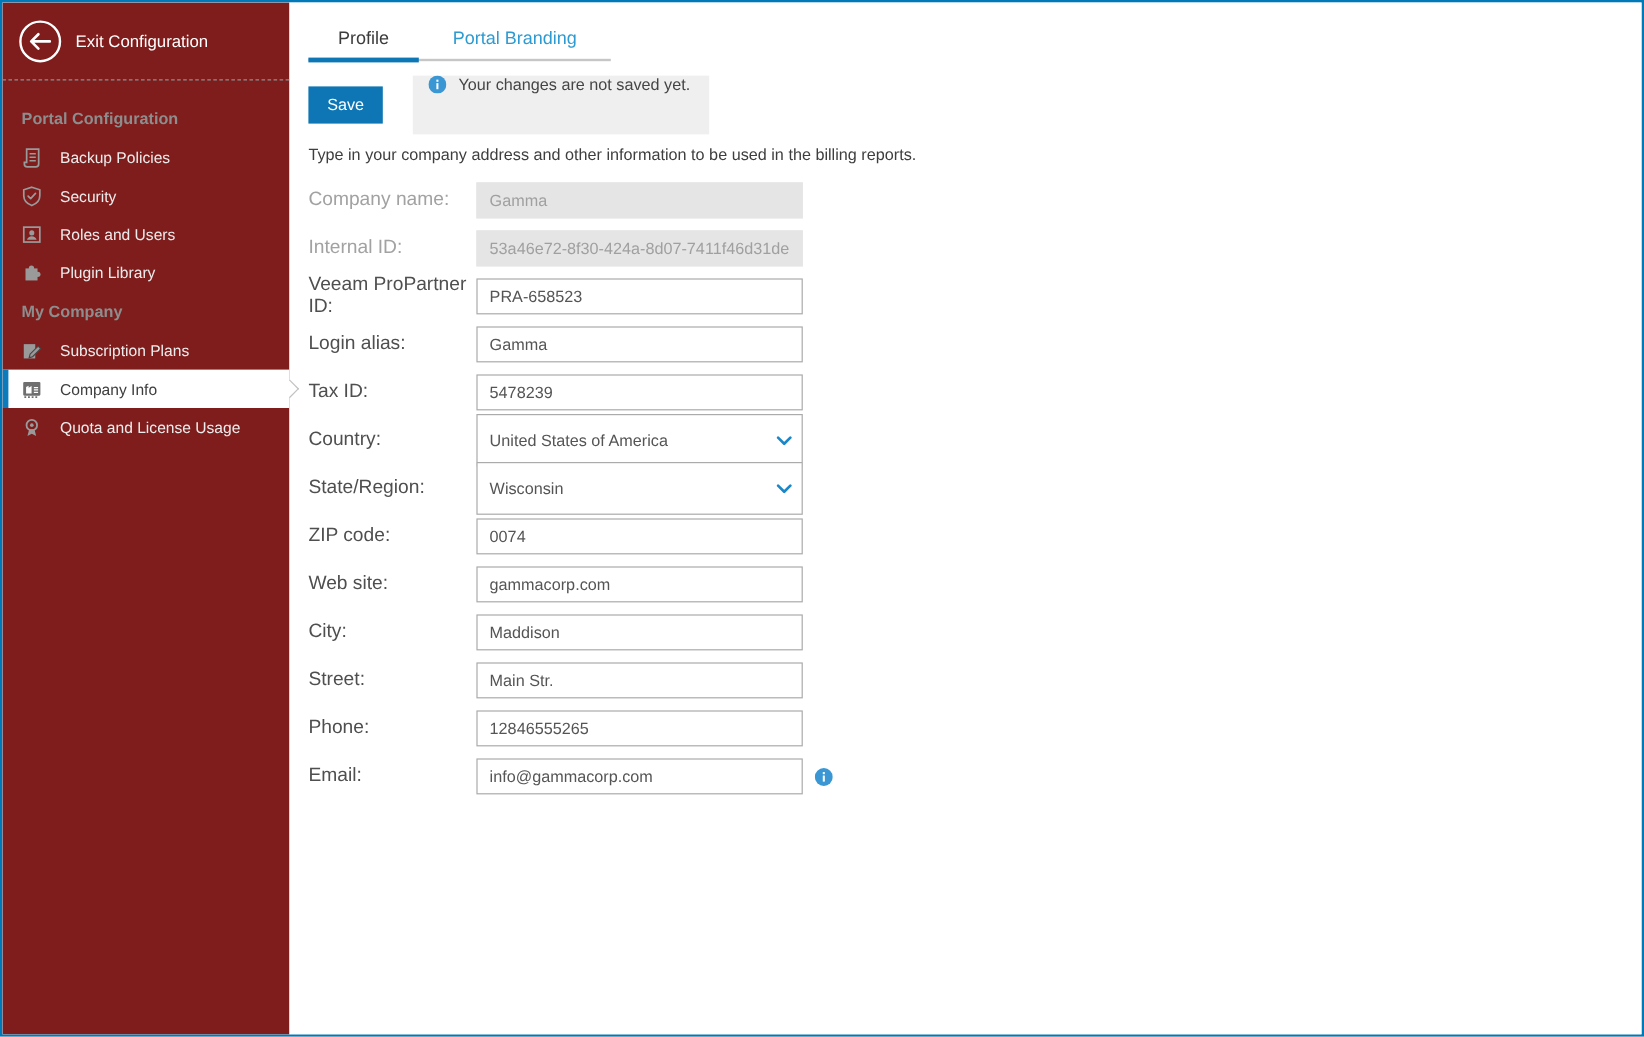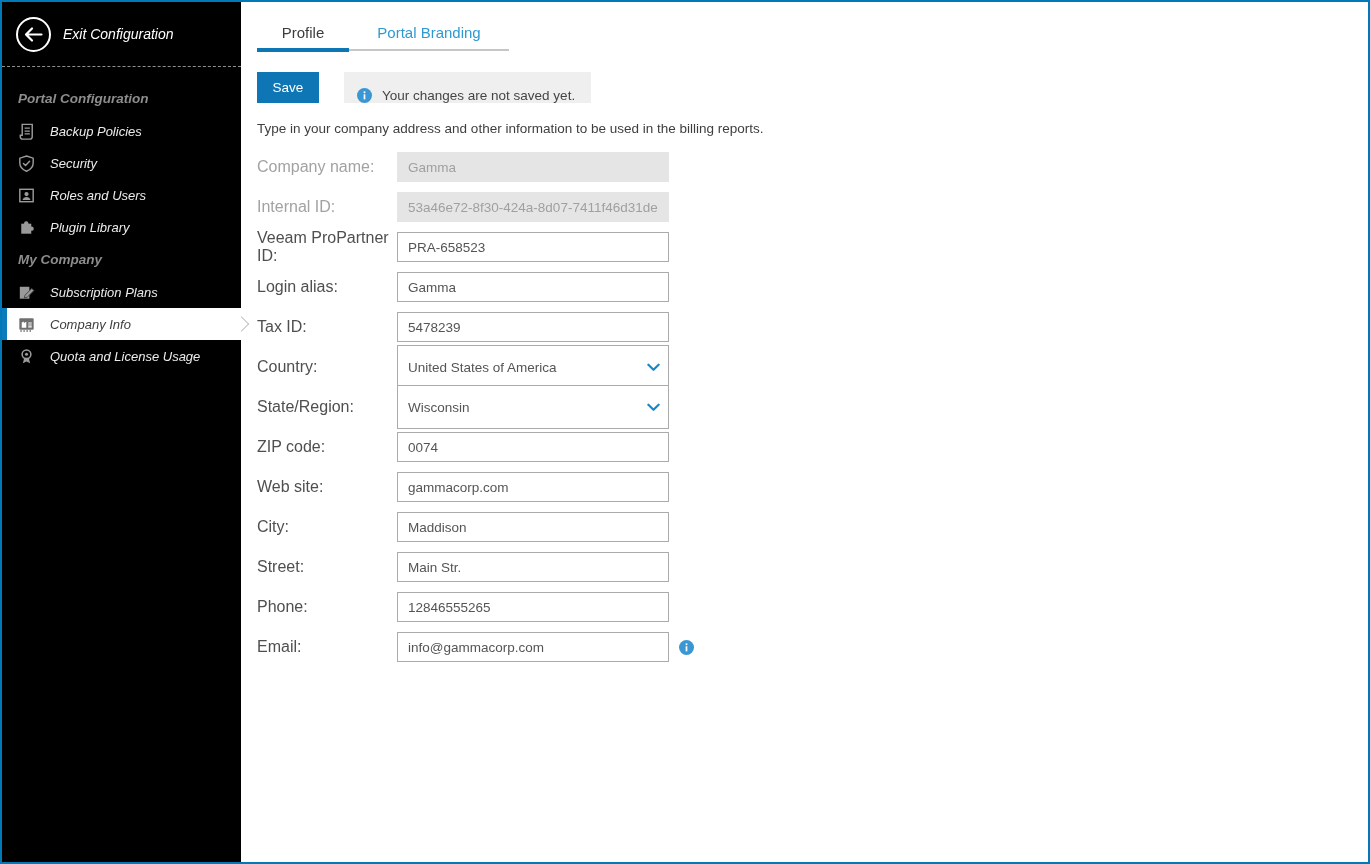--- a/index.html
+++ b/index.html
@@ -13,25 +13,24 @@
     width: 1370px; height: 864px;
     border: 2px solid #0079b8;
     display: flex;
     background: #fff;
     overflow: hidden;
   }
 
   
   .sidebar {
     flex: 0 0 239px; width: 239px;
-    background: #000000;
+    background: #7f1d1d;
     position: relative;
     z-index: 2;
     overflow: visible;
-    font-style: italic;
   }
   .exit-header {
     height: 65px;
     display: flex; align-items: center;
     padding-left: 13px; gap: 11px;
     border-bottom: 1px dashed #8f8f8f;
     cursor: pointer;
   }
   .exit-label { color: #ffffff; font-size: 14px; }
   .back-icon { width: 37px; height: 37px; flex: 0 0 37px; color:#fff; }
@@ -93,23 +92,23 @@
   .tab.inactive { color: #2e9ad2; }
 
   .toolbar { display: flex; align-items: center; height: 31px; margin-bottom: 17px; margin-top: 10px; }
   .save-btn {
     width: 62px; height: 31px;
     background: #0e76b4; color: #fff;
     border: none; font-size: 13.5px;
     font-family: inherit; cursor: pointer;
   }
   .info-bar {
-    margin-left: 25px; height: 31px;
+    margin-left: 25px; height: 49px;
     background: #efefef; color: #454545;
-    display: flex; align-items: flex-end;
+    display: flex; align-items: flex-start;
     gap: 10px; padding: 0 16px 0 13px;
     font-size: 13.5px;
   }
   .info-icon { width: 15px; height: 15px; flex: 0 0 15px; }
 
   .description { font-size: 13.5px; color: #3e3e3e; margin-bottom: 15px; line-height: 17px; }
 
   .form-row { display: flex; align-items: center; height: 30px; margin-bottom: 10px; }
   .form-label { width: 140px; font-size: 16px; color: #4f4f4f; }
   .form-row.disabled .form-label { color: #a2a2a2; }

